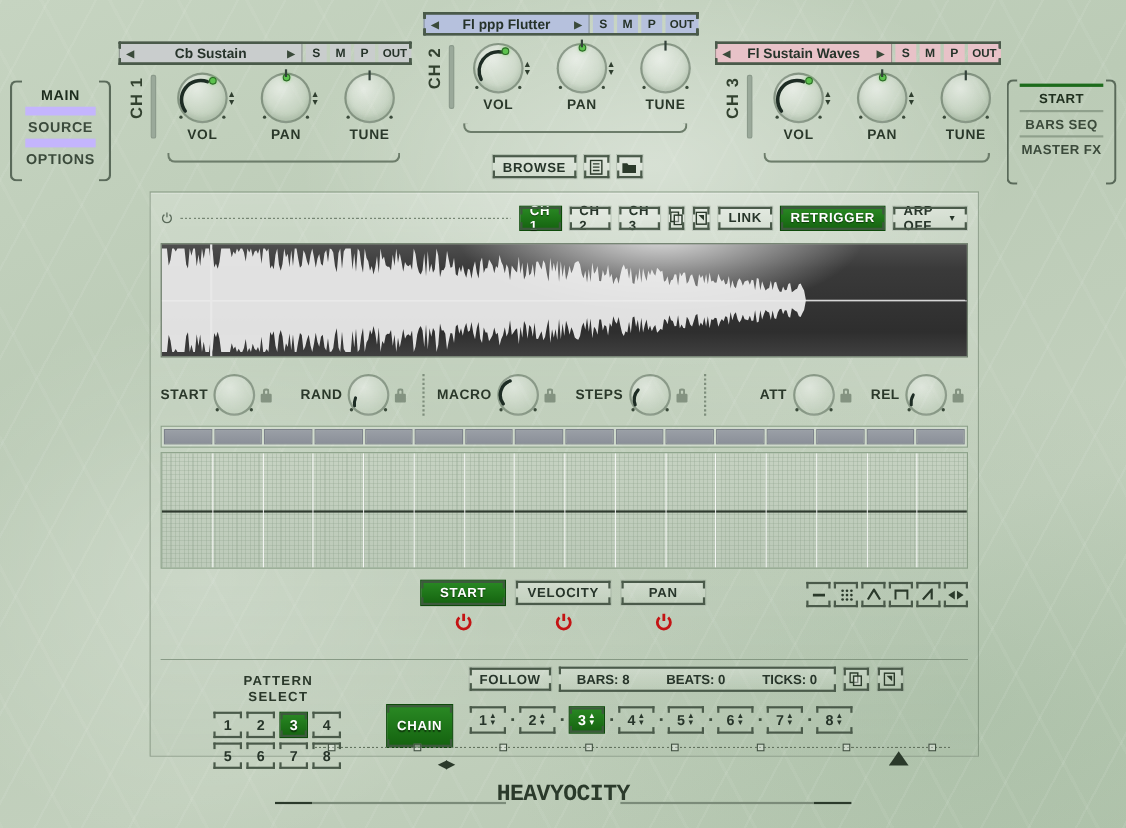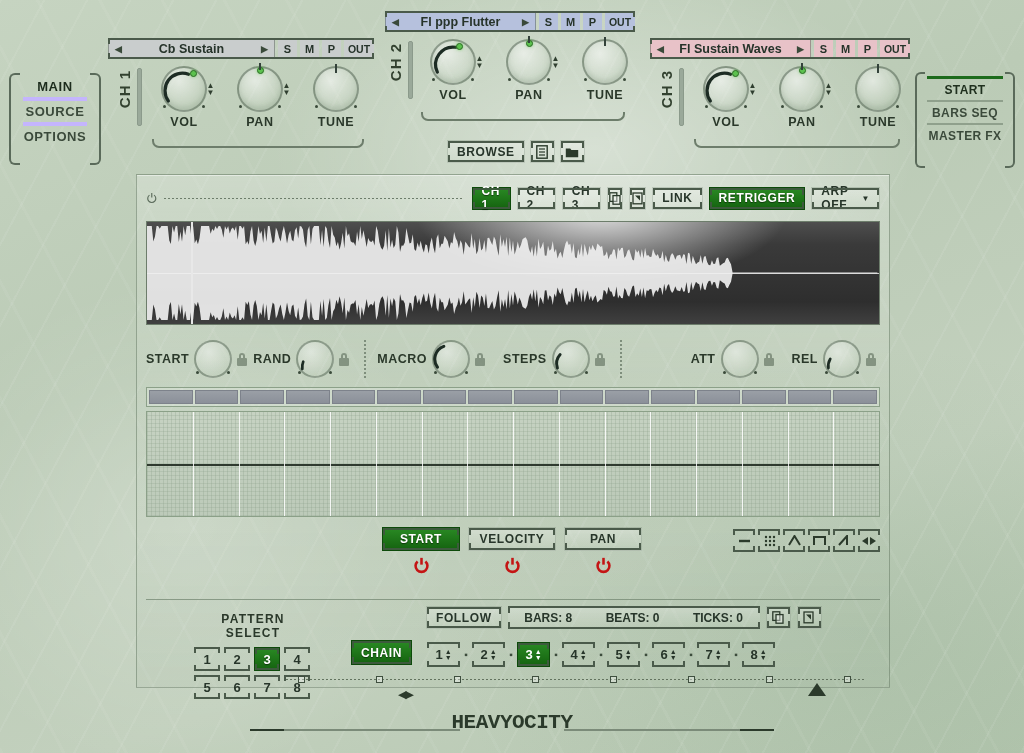--- a/index.html
+++ b/index.html
@@ -27,21 +27,21 @@
   #leftnav { position:absolute; left:9px; top:73px; width:92px; height:92px; }
   #leftnav .bracket-l, #leftnav .bracket-r {
     position:absolute; top:0; width:11px; height:100%;
     border-top:2px solid #5a6a5a; border-bottom:2px solid #5a6a5a;
   }
   #leftnav .bracket-l { left:0; border-left:2px solid #5a6a5a; border-radius:6px 0 0 6px; }
   #leftnav .bracket-r { right:0; border-right:2px solid #5a6a5a; border-radius:0 6px 6px 0; }
   #leftnav ul { list-style:none; position:absolute; left:14px; right:14px; top:3px; }
   #leftnav li {
     font-size:13px; font-weight:bold; letter-spacing:0.6px; text-align:center;
-    padding:3px 0 3px; color:#3b4a3b; border-top:4px solid #c4b5fd;
+    padding:3px 0 3px; color:#3b4a3b; border-top:8px solid #c4b5fd;
   }
   #leftnav li:first-child { border-top:none; }
   #leftnav li.active { color:#1d2c1d; }
 
   
   #rightnav { position:absolute; right:9px; top:72px; width:100px; height:96px; }
   #rightnav .bracket-l, #rightnav .bracket-r {
     position:absolute; top:0; width:10px; height:100%;
     border-top:2px solid #5a6a5a; border-bottom:2px solid #5a6a5a;
   }
@@ -500,21 +500,21 @@
           <span class="kname">START</span>
           <div class="minik">
             <div class="kdot l"></div>
             <div class="kdot r"></div>
           </div>
           <div class="lock">
               <div class="shk"></div>
               <div class="body"></div>
             </div>
         </div>
-        <div class="kb-item" style="margin-left:2px;">
+        <div class="kb-item" style="margin-left:22px;">
           <span class="kname">RAND</span>
           <div class="minik">
             <svg class="karc" viewBox="0 0 42 42">
               <path d="M 7 32 A 15 15 0 0 1 8 24" fill="none" stroke="#1d2c24" stroke-width="3" stroke-linecap="round"></path>
             </svg>
             <div class="kdot l"></div>
             <div class="kdot r"></div>
           </div>
           <div class="lock">
               <div class="shk"></div>
@@ -701,21 +701,21 @@
           <div class="pbtn on">3</div>
           <div class="pbtn">4</div>
           <div class="pbtn">5</div>
           <div class="pbtn">6</div>
           <div class="pbtn">7</div>
           <div class="pbtn">8</div>
         </div>
       </div>
 
       <div id="chainbtn">
-        <div class="btn green" style="height:25px;">CHAIN</div>
+        <div class="btn green" style="height:40px;">CHAIN</div>
       </div>
 
       <div id="followrow">
         <div class="btn">FOLLOW</div>
         <div id="bbt">
           <span>BARS: 8</span>
           <span>BEATS: 0</span>
           <span>TICKS: 0</span>
         </div>
         <div class="btn iconbtn">

